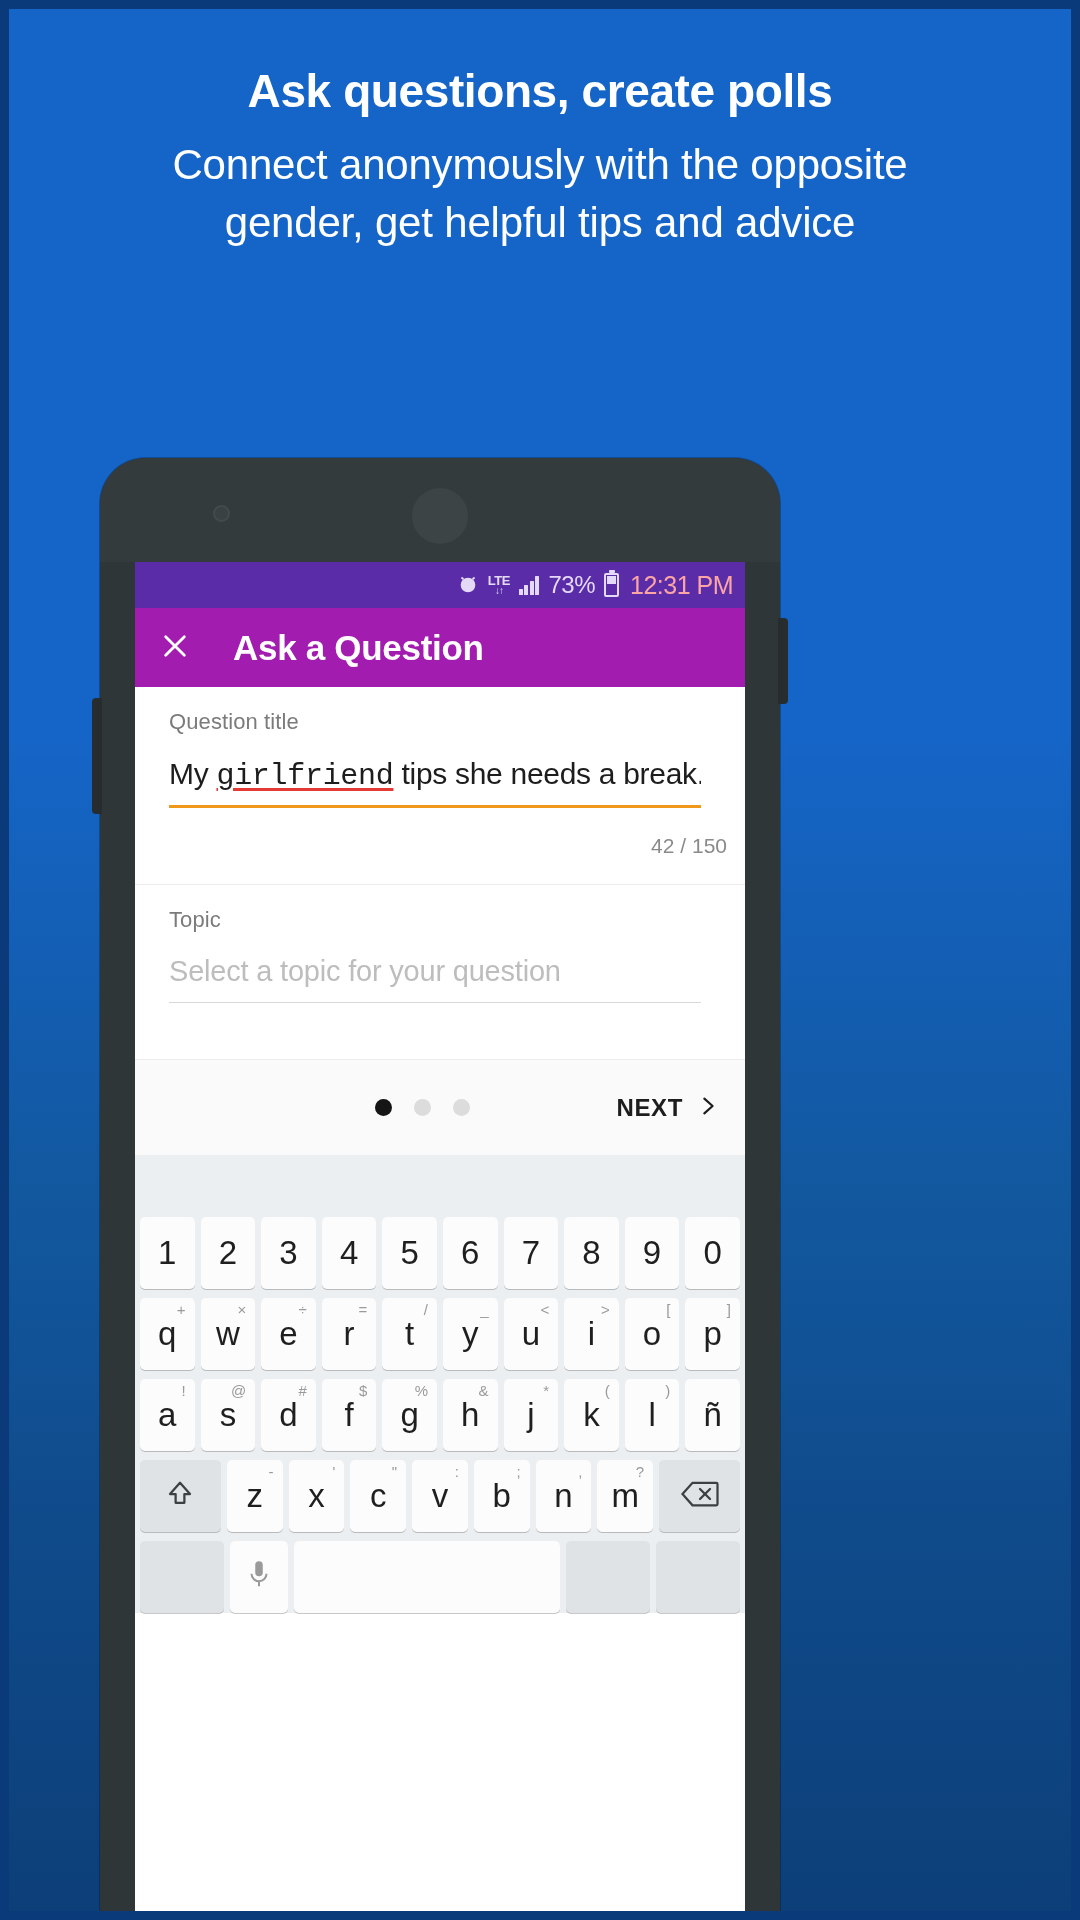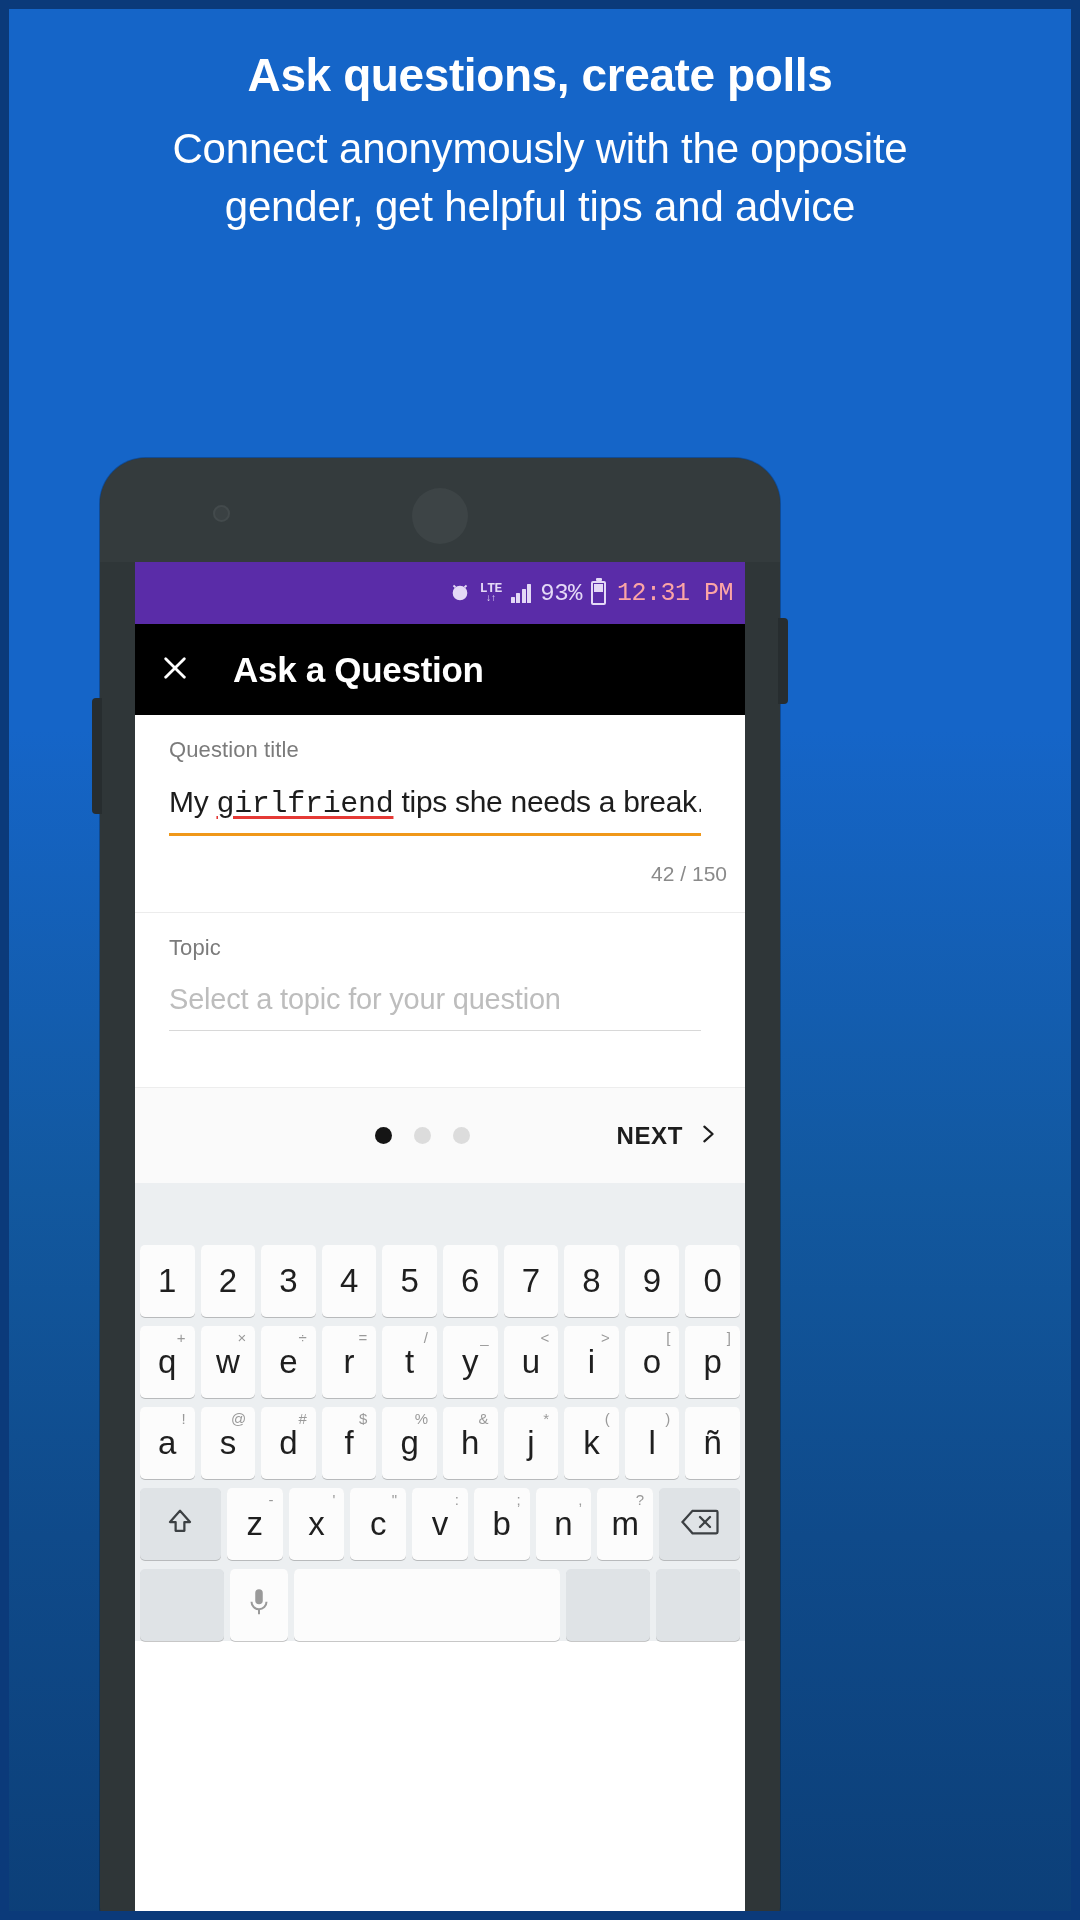--- a/index.html
+++ b/index.html
@@ -16,21 +16,21 @@
   
   .outer-frame {
     position:absolute; inset:0;
     border:9px solid #0b3a7a;
     pointer-events:none; z-index:60;
   }
 
   
   .promo {
     position:absolute; top:0; left:0; right:0;
-    padding-top:52px; text-align:center; color:#fff;
+    padding-top:68px; text-align:center; color:#fff;
   }
   .promo-title {
     font-size:46px; font-weight:bold; letter-spacing:-0.4px;
     line-height:1.0;
   }
   .promo-sub {
     margin-top:22px;
     font-size:42px; font-weight:300; line-height:1.38;
     padding:0 140px; letter-spacing:-0.2px;
   }
@@ -69,25 +69,24 @@
 
   
   .screen {
     position:absolute; left:35px; top:104px;
     width:610px; height:1366px;
     background:#fff; overflow:hidden;
   }
 
   
   .statusbar {
-    height:62px; background:#5a2ca8;
+    height:46px; background:#5a2ca8;
     display:flex; align-items:center; justify-content:flex-end;
     padding-right:12px; gap:9px;
     color:#e4d9f6;
-    font-family:Liberation Mono, monospace;
   }
   .sb-icon { display:flex; align-items:center; }
   .alarm-ic { width:22px; height:22px; }
   .lte-wrap {
     display:flex; flex-direction:column; align-items:center;
     line-height:1;
   }
   .lte-txt { font-size:13px; font-weight:bold; letter-spacing:-0.5px; }
   .lte-arrows { font-size:10px; letter-spacing:-1px; margin-top:-1px; }
   .bars { display:flex; align-items:flex-end; gap:1.5px; height:20px; }
@@ -104,21 +103,21 @@
     background:#e4d9f6; border-radius:1px;
   }
   .batt::after{
     content:""; position:absolute; left:1px; right:1px; top:1px; height:42%;
     background:#e4d9f6;
   }
   .sb-time { font-size:25px; color:#fca5a5; letter-spacing:-0.5px; margin-left:2px; }
 
   
   .appbar {
-    height:91px; background:#000000;
+    height:79px; background:#a21caf;
     display:flex; align-items:center; padding-left:24px; gap:42px;
   }
   .close-ic { width:32px; height:32px; }
   .appbar-title { color:#fff; font-size:35px; font-weight:bold; letter-spacing:-0.3px; }
 
   
   .form-area { background:#fff; }
   .field-block { padding:22px 44px 0 34px; }
   .field-label {
     font-size:22px; color:#7b7b7b; letter-spacing:.1px; margin-bottom:22px;
@@ -215,21 +214,21 @@
         <span class="lte-wrap">
           <span class="lte-txt">LTE</span>
           <span class="lte-arrows">↓↑</span>
         </span>
         <span class="bars">
           <i></i>
             <i></i>
             <i></i>
             <i></i>
         </span>
-        <span class="batt-pct">93%</span>
+        <span class="batt-pct">73%</span>
         <span class="batt"></span>
         <span class="sb-time">12:31 PM</span>
       </div>
 
       <div class="appbar">
         <span>
           <svg class="close-ic" viewBox="0 0 24 24" fill="none" stroke="#ffffff" stroke-width="2.1" stroke-linecap="round">
             <line x1="5" y1="5" x2="19" y2="19"></line>
               <line x1="19" y1="5" x2="5" y2="19"></line>
           </svg>

